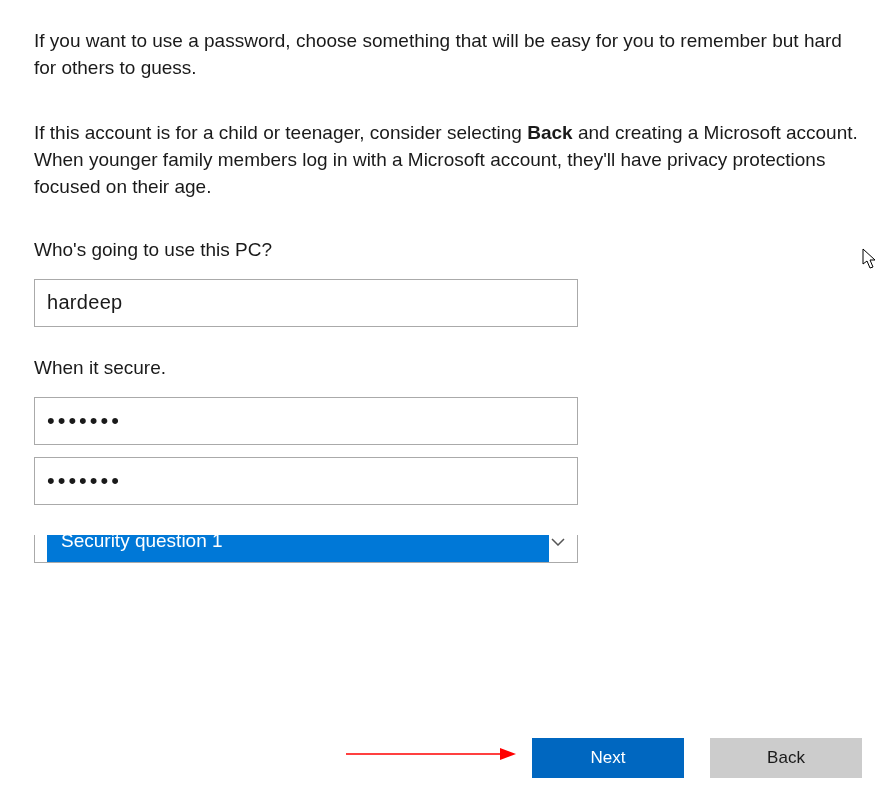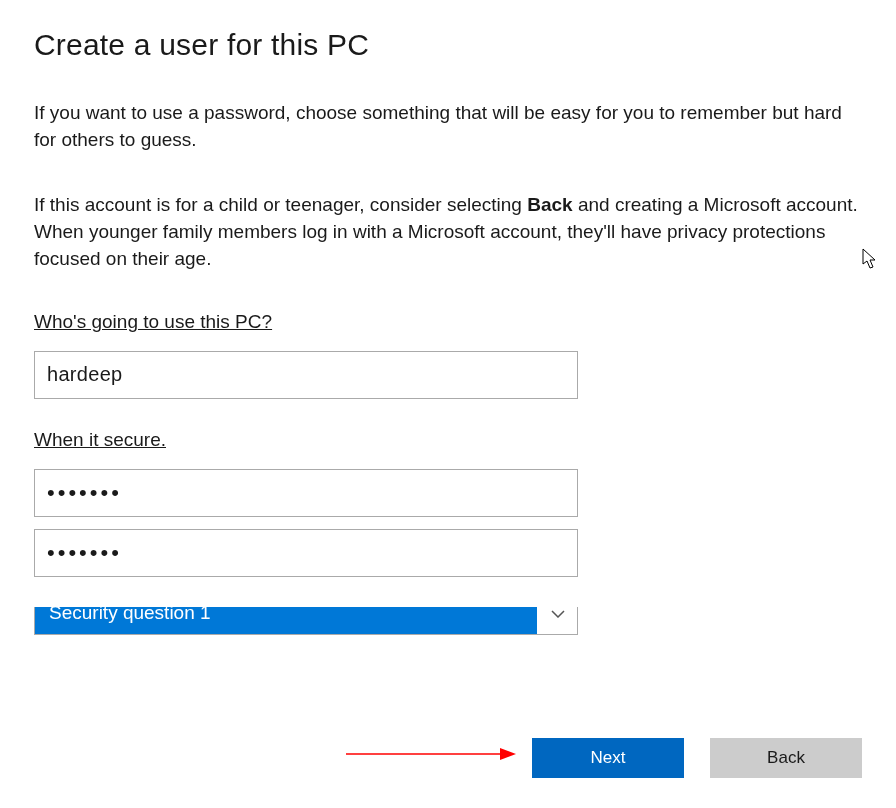--- a/index.html
+++ b/index.html
@@ -31,21 +31,20 @@
     }
     .paragraph .bold {
       font-weight: 600;
     }
     .label {
       font-size: 19px;
       font-weight: 400;
       color: #1a1a1a;
       margin-bottom: 18px;
       display: block;
-      text-decoration: underline;
     }
     .input-row {
       margin-bottom: 30px;
     }
     input[type="text"], input[type="password"] {
       width: 544px;
       height: 48px;
       border: 1.5px solid #aaaaaa;
       background: #ffffff;
       font-size: 20px;
@@ -75,21 +74,21 @@
       width: 544px;
       height: 44px;
       border: 1.5px solid #aaaaaa;
       display: flex;
       align-items: center;
       background: #ffffff;
     }
     .select-highlight {
       position: absolute;
       top: 0;
-      left: 0;
+      left: 12px;
       height: 100%;
       width: 502px;
       background: #0078d7;
       display: flex;
       align-items: center;
       padding-left: 14px;
       color: #ffffff;
       font-size: 19px;
     }
     .select-caret {
@@ -143,21 +142,20 @@
       position: absolute;
       top: 248px;
       left: 862px;
       pointer-events: none;
     }
   </style>
 </head>
 <body>
 
 <div class="container">
-  <h1 class="title">Create a user for this PC</h1>
 
   <p class="paragraph">If you want to use a password, choose something that will be easy for you to remember but hard for others to guess.</p>
 
   <p class="paragraph">
     <span>If this account is for a child or teenager, consider selecting </span><span class="bold">Back</span><span> and creating a Microsoft account. When younger family members log in with a Microsoft account, they'll have privacy protections focused on their age.</span>
   </p>
 
   <div class="input-row">
     <label class="label">Who's going to use this PC?</label>
     <input type="text" value="hardeep" style="">

